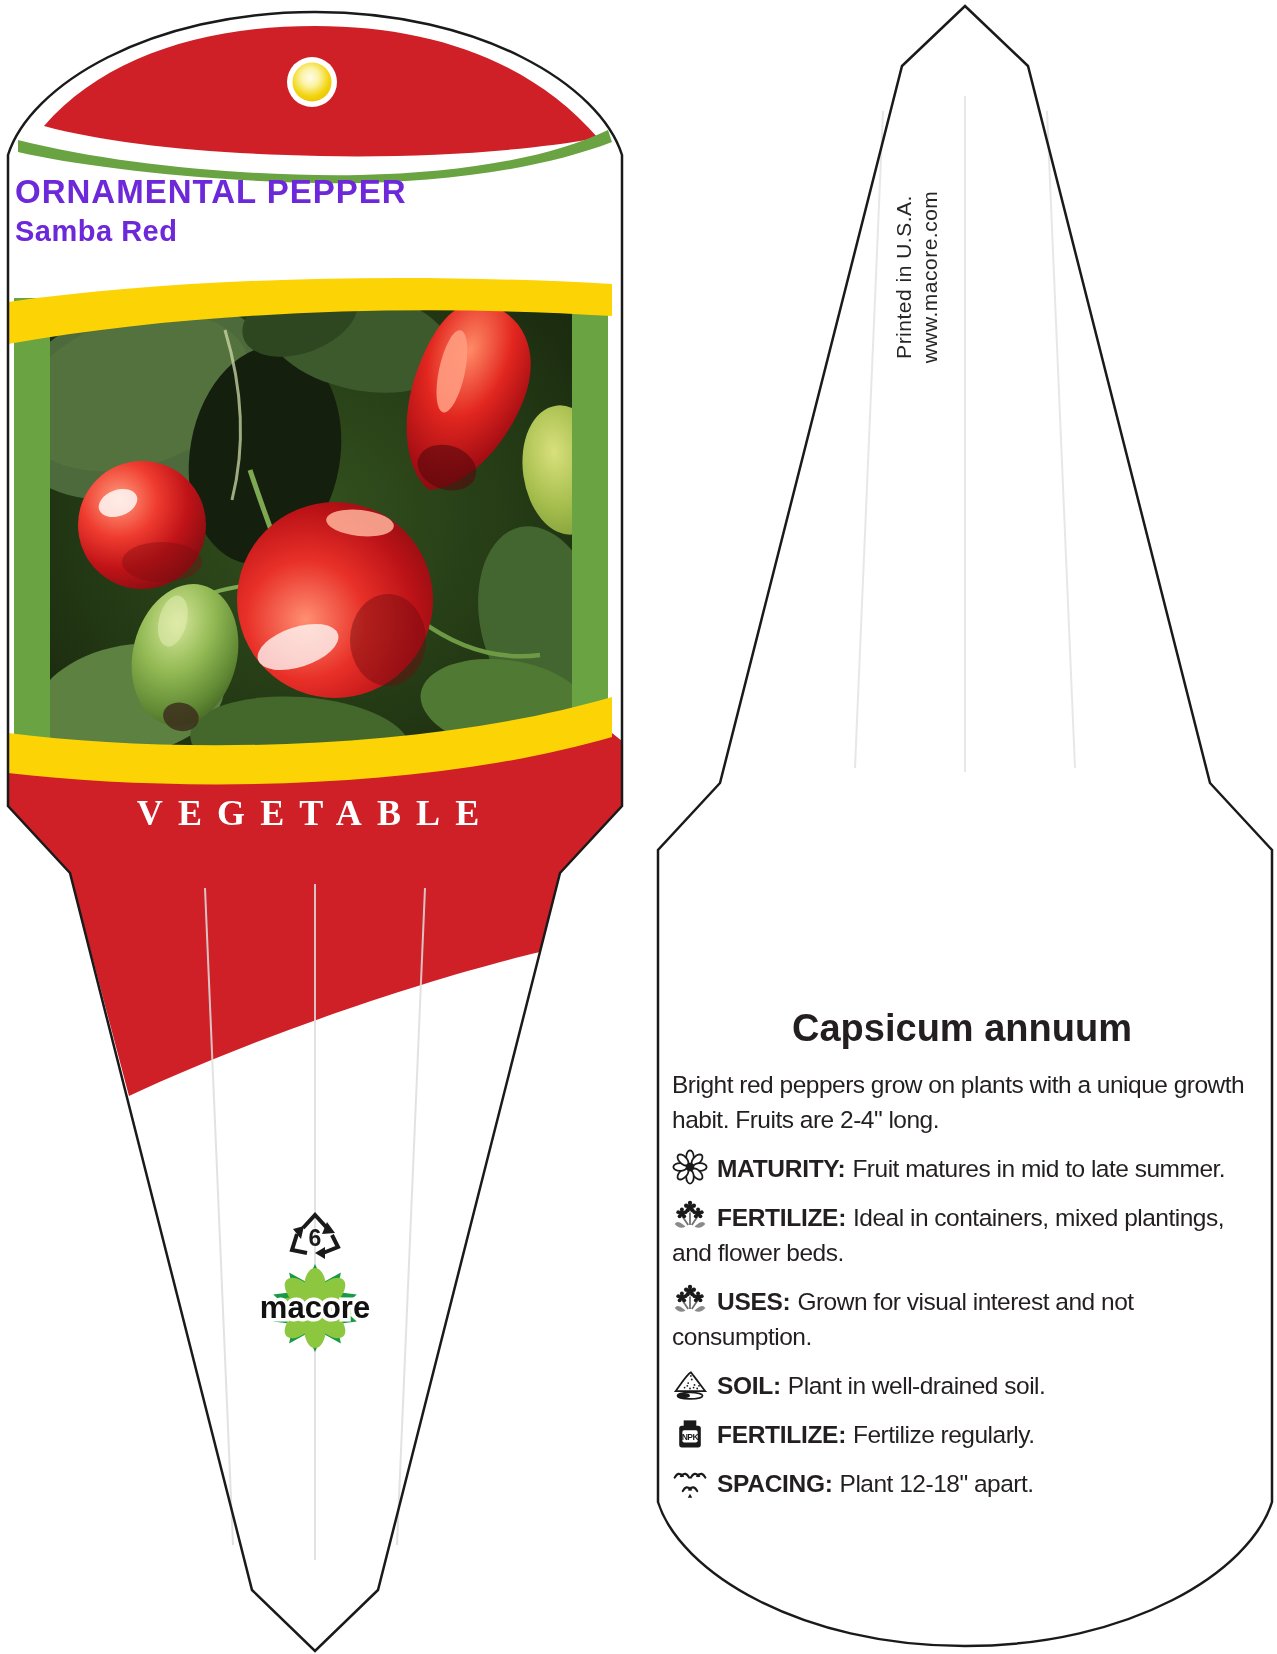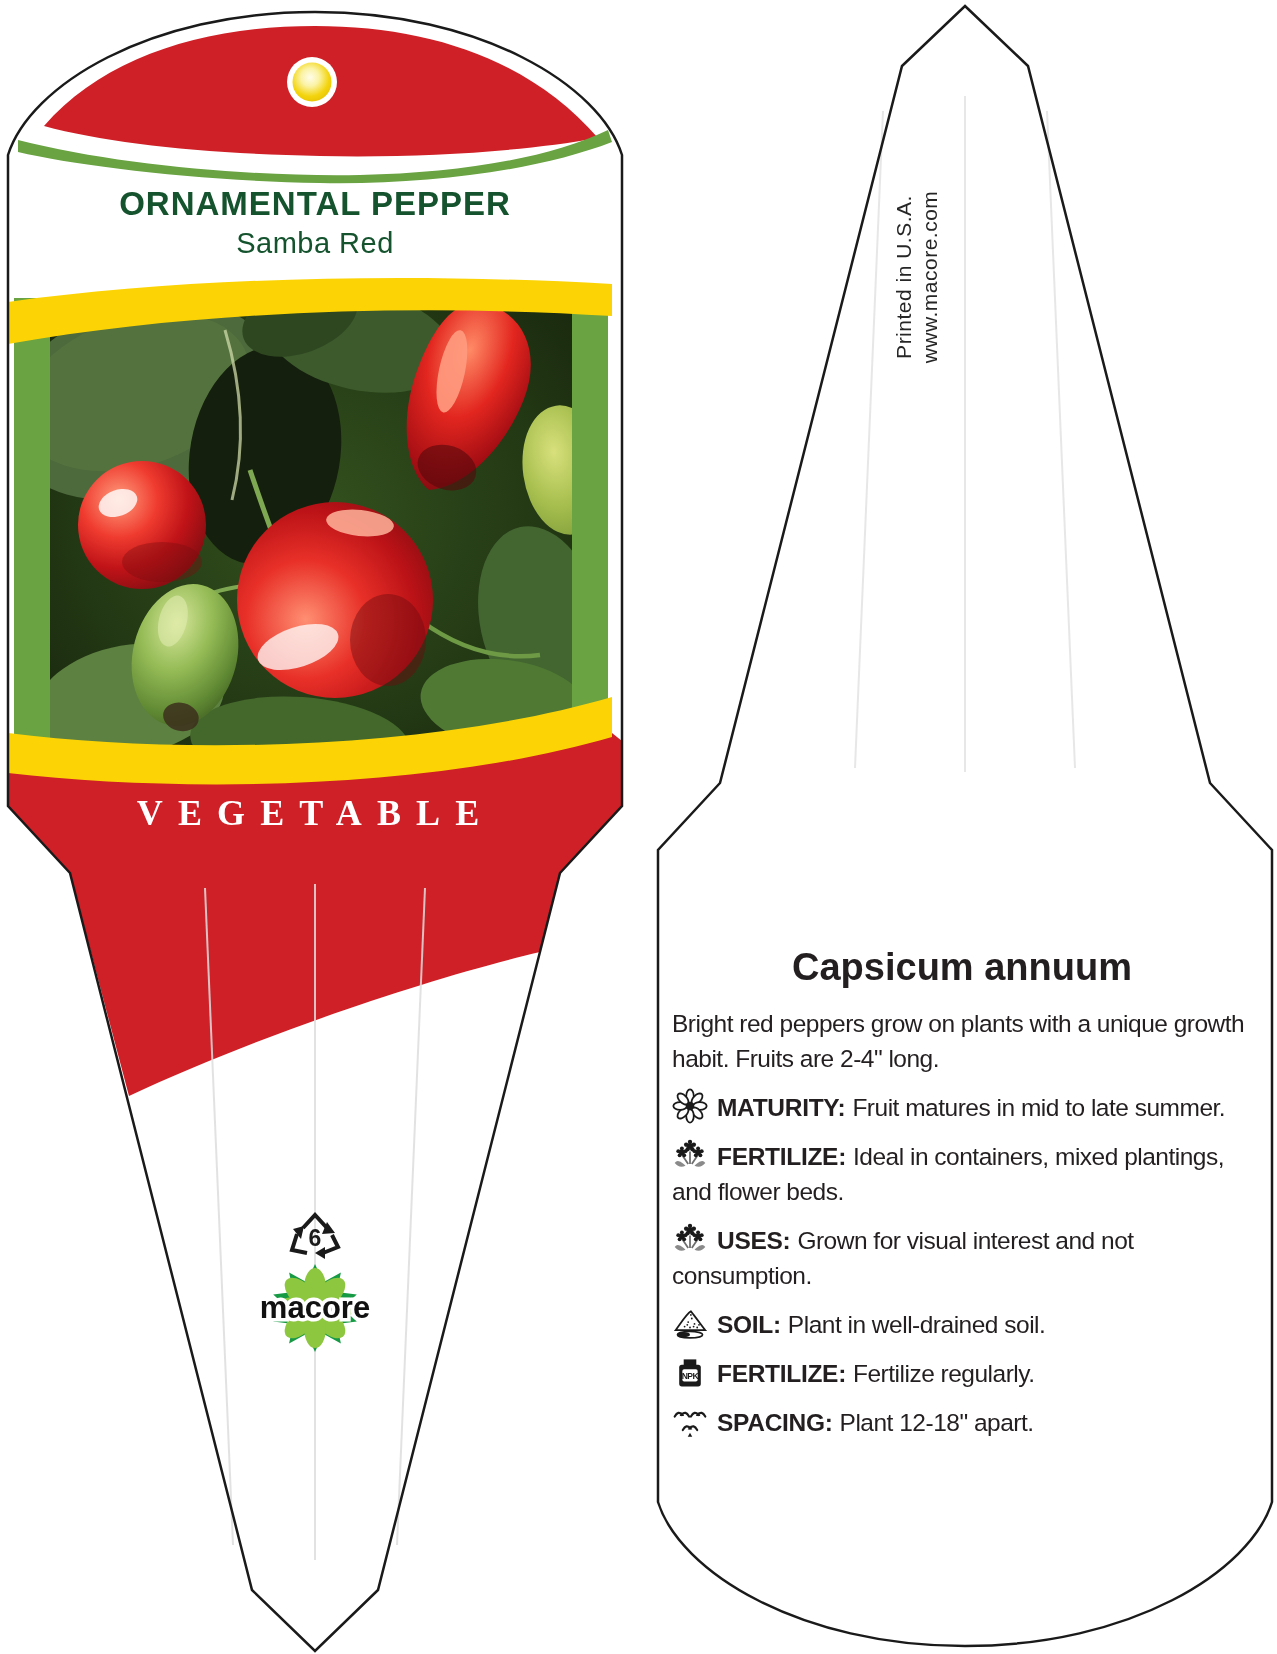--- a/index.html
+++ b/index.html
@@ -1,31 +1,31 @@
 <!DOCTYPE html>
 <html><head>
 <meta charset="utf-8">
 <style>
   html,body{margin:0;padding:0;background:#ffffff;}
   .canvas{position:relative;width:1277px;height:1654px;background:#fff;overflow:hidden;
           font-family:"Liberation Sans",sans-serif;}
   .abs{position:absolute;}
   svg{display:block;}
   
-  .front-title-block{left:15px;top:184px;width:600px;text-align:center;color:#14532d;}
+  .front-title-block{left:15px;top:172px;width:600px;text-align:left;color:#6d28d9;}
   .front-title-block h1{margin:0;font-size:33px;line-height:40px;font-weight:bold;letter-spacing:1px;}
-  .front-title-block h2{margin:2px 0 0;font-size:29px;line-height:34px;font-weight:400;letter-spacing:0.5px;}
+  .front-title-block h2{margin:2px 0 0;font-size:29px;line-height:34px;font-weight:700;letter-spacing:0.5px;}
   .vegetable-band{left:8px;top:790px;width:600px;text-align:center;color:#ffffff;
       font-family:"Liberation Serif",serif;font-weight:bold;font-size:36px;line-height:46px;
       letter-spacing:0.42em;padding-left:0.42em;box-sizing:border-box;}
   
   .rotated-print{left:792px;top:251px;width:250px;height:52px;
       transform:rotate(-90deg);transform-origin:50% 50%;
       text-align:center;color:#262626;font-size:21px;line-height:26px;letter-spacing:0.5px;}
-  .back-content{left:672px;top:944px;width:580px;color:#231f20;}
+  .back-content{left:672px;top:1005px;width:580px;color:#231f20;}
   .back-content h1{margin:0 0 16px;font-size:38px;line-height:46px;font-weight:bold;text-align:center;}
   .back-content p{margin:0;font-size:24.5px;line-height:35px;letter-spacing:-0.5px;}
   .back-content p.desc{margin-bottom:12px;}
   .attr{margin-top:12px !important;}
   .attr b{font-weight:bold;letter-spacing:-0.3px;margin-right:7px;}
   .ico{display:inline-block;width:36px;height:36px;vertical-align:-8px;margin-right:9px;}
   .ico svg{width:36px;height:36px;}
 </style>
 </head>
 <body>

